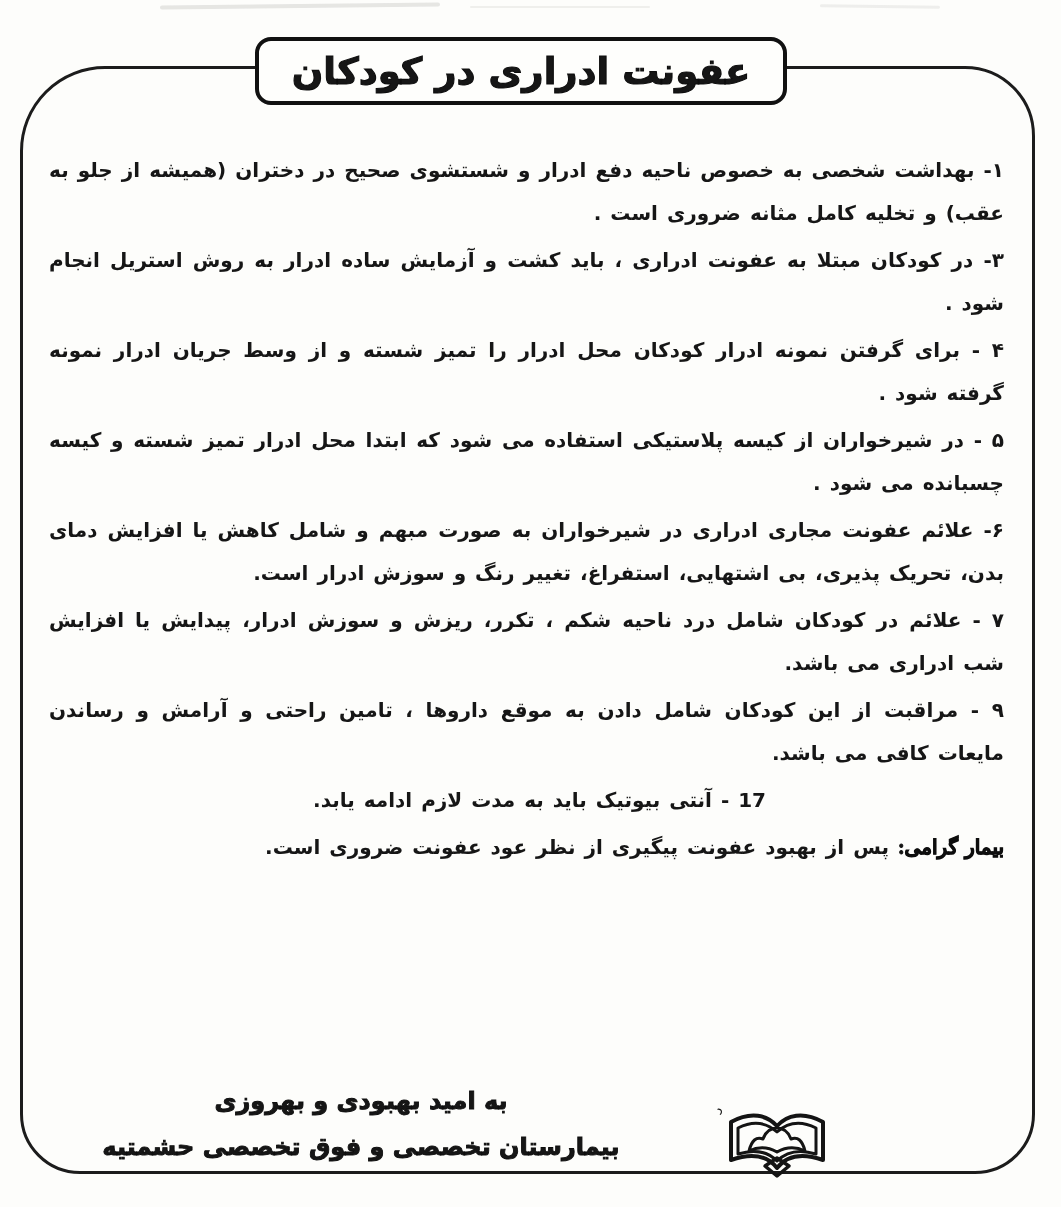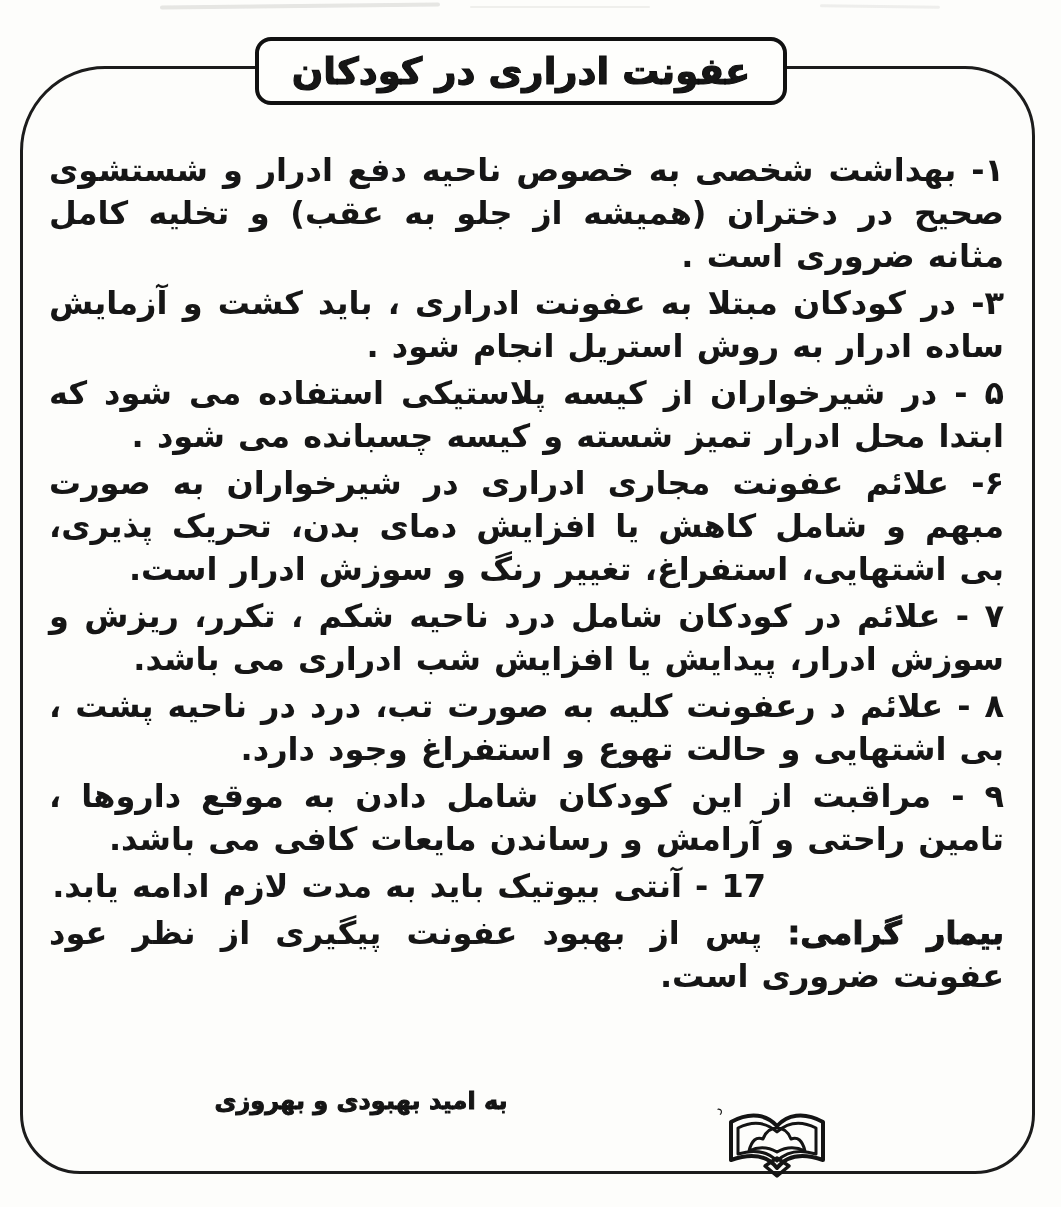--- a/index.html
+++ b/index.html
@@ -43,29 +43,30 @@
     letter-spacing: 1px;
     white-space: nowrap;
   }
   .content {
     position: absolute;
     right: 57px; left: 49px; top: 149px;
     text-align: justify;
     text-align-last: right;
   }
   .content p {
-    font-size: 32px;
+    font-size: 20px;
     font-weight: bold;
     line-height: 43px;
     margin-bottom: 4px;
     word-spacing: 2px;
   }
   .content p.indent { padding-right: 238px; }
   .note-lead {
     font-weight: bold;
+    font-family: Liberation Serif, serif;
     -webkit-text-stroke: 0.9px #0d0d0d;
   }
   .footer-text {
     position: absolute;
     left: 66px; top: 1078px; width: 590px;
     text-align: center;
   }
   .footer-text div {
     font-size: 24px;
     font-weight: bold;
@@ -91,31 +92,32 @@
 
   <div class="outer-frame"></div>
 
   <div class="title-box">
     <h1>عفونت ادراری در کودکان</h1>
   </div>
 
   <div class="content">
     <p>۱- بهداشت شخصی به خصوص ناحیه دفع ادرار و شستشوی صحیح در دختران (همیشه از جلو به عقب) و تخلیه کامل مثانه ضروری است .</p>
     <p>۳- در کودکان مبتلا به  عفونت ادراری ، باید کشت و آزمایش ساده ادرار به روش استریل انجام شود .</p>
+    <p>۴ - برای گرفتن نمونه ادرار کودکان محل ادرار را  تمیز شسته و از وسط جریان ادرار نمونه گرفته شود .</p>
     <p>۵ - در شیرخواران از کیسه پلاستیکی استفاده می شود که ابتدا محل ادرار تمیز شسته و کیسه چسبانده می شود .</p>
     <p>۶- علائم عفونت مجاری ادراری در شیرخواران به صورت مبهم و شامل کاهش یا افزایش دمای بدن، تحریک پذیری، بی اشتهایی، استفراغ، تغییر رنگ و سوزش ادرار است.</p>
     <p>۷ - علائم در کودکان شامل درد ناحیه شکم ، تکرر، ریزش و سوزش ادرار، پیدایش یا افزایش شب ادراری می باشد.</p>
-    <p>۸ - علائم د رعفونت کلیه به صورت تب، درد در ناحیه پشت ، بی اشتهایی و حالت تهوع و استفراغ وجود دارد.</p>
     <p>۹ - مراقبت از این کودکان شامل دادن به موقع داروها ،  تامین راحتی و آرامش و رساندن مایعات کافی می باشد.</p>
     <p class="indent">17 - آنتی بیوتیک باید به مدت لازم ادامه یابد.</p>
     <p><span class="note-lead">بیمار گرامی:</span><span> پس از بهبود عفونت پیگیری از نظر عود عفونت ضروری است.</span></p>
   </div>
 
   <div class="footer-text">
     <div>به امید بهبودی و بهروزی</div>
+    <div>بیمارستان تخصصی و فوق تخصصی حشمتیه</div>
   </div>
 
   <div class="logo">
     <svg viewBox="0 0 160 134">
       <defs>
         <path id="arcPath" d="M 24,56 Q 58,2 136,28" fill="none"></path>
       </defs>
       <text font-size="13.5" font-family="DejaVu Sans, sans-serif" fill="#161616" direction="rtl" font-style="italic">
         <textPath href="#arcPath" startOffset="4">دانشگاه علوم پزشکی سبزوار</textPath>
       </text>

